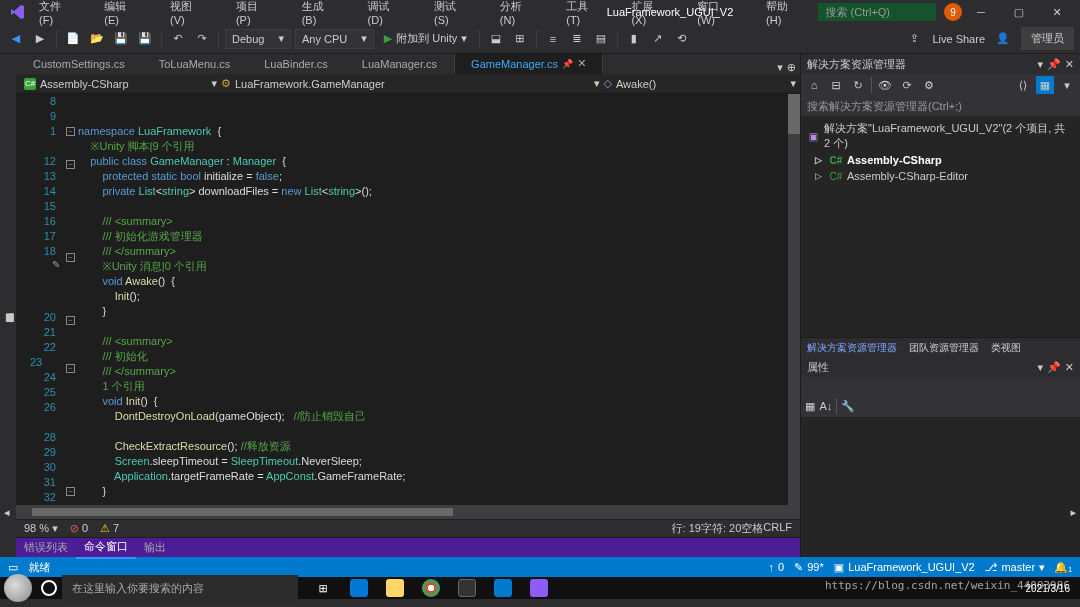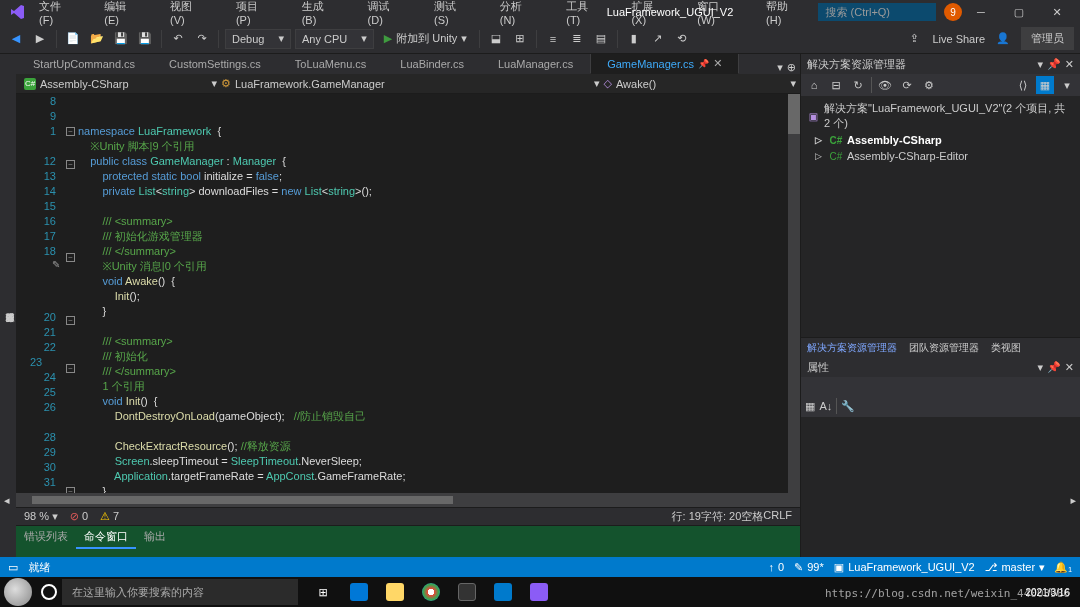--- a/index.html
+++ b/index.html
@@ -3,21 +3,21 @@
 <meta charset="utf-8">
 <style>
 * { margin: 0; padding: 0; box-sizing: border-box; font-family: "Microsoft YaHei", "Segoe UI", sans-serif; font-size: 11px; }
 body { background: #2d2d30; color: #ccc; width: 1080px; height: 607px; overflow: hidden; position: relative; }
 
 
 .titlebar { height: 24px; background: #2d2d30; display: flex; align-items: center; padding: 0 4px; }
 .titlebar .vs-logo { width: 16px; height: 16px; margin: 0 6px; display: flex; align-items: center; }
 .titlebar .menu { display: flex; gap: 16px; align-items: center; }
 .titlebar .menu-item { padding: 3px 7px; cursor: pointer; color: #ccc; }
-.titlebar .search { margin-left: 8px; background: #0c4a6e; padding: 2px 8px; color: #999; width: 120px; height: 18px; display: flex; align-items: center; }
+.titlebar .search { margin-left: 8px; background: #14532d; padding: 2px 8px; color: #999; width: 120px; height: 18px; display: flex; align-items: center; }
 .titlebar .title { position: absolute; left: 50%; transform: translateX(-50%); color: #fff; font-size: 12px; white-space: nowrap; pointer-events: none; padding-left: 260px; }
 .titlebar .badge-orange { width: 18px; height: 18px; border-radius: 50%; background: #e05a00; color: #fff; display: flex; align-items: center; justify-content: center; font-size: 10px; margin-left: 8px; }
 .titlebar .winbtns { margin-left: auto; display: flex; }
 .titlebar .winbtn { width: 38px; height: 24px; display: flex; align-items: center; justify-content: center; color: #ccc; }
 
 
 .toolbar { height: 30px; background: #2d2d30; border-bottom: 1px solid #1c1c1c; display: flex; align-items: center; padding: 0 6px; gap: 4px; }
 .toolbar .tb-ico { width: 20px; height: 20px; display: flex; align-items: center; justify-content: center; color: #ccc; }
 .toolbar .tb-ico.blue { color: #3794ff; }
 .toolbar .sep { width: 1px; height: 18px; background: #3e3e40; margin: 0 2px; }
@@ -53,21 +53,21 @@
 .code .t { color: #4ec9b0; }
 .code .c { color: #57a64a; }
 .code .m { color: #dcdcaa; }
 .edit-ico { position: absolute; left: 36px; top: 163px; color: #999; font-size: 10px; }
 .scrollbar-h { height: 14px; background: #3e3e40; display: flex; align-items: center; padding: 0 16px; }
 .scrollbar-h .thumb { width: 56%; height: 8px; background: #686868; }
 .status-line { height: 18px; background: #2d2d30; border-top: 1px solid #1c1c1c; display: flex; align-items: center; padding: 0 8px; gap: 12px; font-size: 10px; }
 .status-line .zoom { color: #ccc; }
 .status-line .right { margin-left: auto; display: flex; gap: 0; }
 
-.bottom-tabs { height: 32px; background: #14532d; display: flex; align-items: flex-start; border-top: 1px solid #1c1c1c; }
+.bottom-tabs { height: 20px; background: #4c1d95; display: flex; align-items: center; border-top: 1px solid #1c1c1c; }
 .bt-tab { padding: 3px 8px; color: #aaa; }
 .bt-tab.active { color: #fff; border-bottom: 2px solid #3794ff; }
 
 
 .right-panels { width: 280px; background: #252526; display: flex; flex-direction: column; border-left: 1px solid #1c1c1c; }
 .panel-hdr { height: 20px; background: #2d2d30; display: flex; align-items: center; justify-content: space-between; padding: 0 6px; color: #ccc; }
 .panel-hdr .icons { display: flex; gap: 4px; }
 .panel-toolbar { height: 22px; background: #333337; display: flex; align-items: center; padding: 0 4px; gap: 4px; }
 .panel-toolbar .pt-ico { width: 18px; height: 18px; display: flex; align-items: center; justify-content: center; }
 .panel-toolbar .pt-ico.active { background: #007acc; }
@@ -84,21 +84,21 @@
 .props-panel { height: 200px; display: flex; flex-direction: column; }
 .props-body { flex: 1; background: #252526; }
 .props-toolbar { height: 22px; background: #333337; display: flex; align-items: center; padding: 0 4px; gap: 4px; }
 
 
 .statusbar { height: 20px; background: #007acc; color: #fff; display: flex; align-items: center; padding: 0 8px; gap: 10px; }
 .statusbar .sb-item { display: flex; align-items: center; gap: 4px; font-size: 11px; }
 .statusbar .sb-right { margin-left: auto; display: flex; gap: 10px; align-items: center; }
 
 
-.taskbar { height: 30px; background: #101010; display: flex; align-items: center; padding: 8px 0; position: relative; justify-content: flex-end; }
+.taskbar { height: 22px; background: #101010; display: flex; align-items: center; padding: 8px 0; position: relative; justify-content: flex-end; }
 .taskbar .avatar { width: 28px; height: 28px; border-radius: 50%; background: radial-gradient(circle at 40% 40%, #ddd, #888); margin: 0 4px; }
 .taskbar .cortana { width: 26px; height: 26px; display: flex; align-items: center; justify-content: center; color: #fff; }
 .taskbar .cortana-ring { width: 16px; height: 16px; border: 2px solid #fff; border-radius: 50%; }
 .taskbar .searchbox { flex: 0 0 236px; height: 26px; background: #2b2b2b; color: #aaa; display: flex; align-items: center; padding: 0 10px; margin-right: 8px; }
 .taskbar .tb-icons { display: flex; gap: 2px; align-items: center; }
 .taskbar .tb-icon { width: 34px; height: 30px; display: flex; align-items: center; justify-content: center; }
 .taskbar .tb-icon .sq { width: 18px; height: 18px; border-radius: 3px; }
 .taskbar .watermark { position: absolute; right: 10px; bottom: 7px; color: rgba(255,255,255,0.6); font-size: 11px; font-family: monospace; }
 .taskbar .clock { margin-left: auto; color: #fff; padding: 0 10px; font-size: 10px; text-align: right; }
 
@@ -179,21 +179,20 @@
     <div class="tb-ico">👤</div>
     <div class="admin-btn">管理员</div>
   </div>
 </div>
 
 <div class="main">
   <div class="left-rail">服务器资源管理器</div>
 
   <div class="editor-area">
     <div class="doc-tabs">
-        <div class="doc-tab">StartUpCommand.cs</div>
         <div class="doc-tab">CustomSettings.cs</div>
         <div class="doc-tab">ToLuaMenu.cs</div>
         <div class="doc-tab">LuaBinder.cs</div>
         <div class="doc-tab">LuaManager.cs</div>
         <div class="doc-tab active">GameManager.cs<span class="pin">📌</span><span class="x">✕</span></div>
         <div class="tab-ctrl">
           <span>▾</span>
           <span>⊕</span>
         </div>
       </div>
@@ -322,20 +321,21 @@
       <div class="pt-ico">↻</div>
       <div style="width:1px;height:16px;background:#555"></div>
       <div class="pt-ico">👁</div>
       <div class="pt-ico">⟳</div>
       <div class="pt-ico">⚙</div>
       <div style="flex:1"></div>
       <div class="pt-ico">⟨⟩</div>
       <div class="pt-ico active">▦</div>
       <div class="pt-ico">▾</div>
     </div>
+    <div class="panel-search">搜索解决方案资源管理器(Ctrl+;)</div>
     <div class="tree">
       <div class="tree-row">
           <span class="ico" style="color:#b58fe0">▣</span>
           <span>解决方案"LuaFramework_UGUI_V2"(2 个项目, 共 2 个)</span>
         </div>
       <div class="tree-row bold" style="padding-left:12px">
           <span class="exp">▷</span>
           <span class="ico cs-proj">C#</span>
           <span>Assembly-CSharp</span>
         </div>

